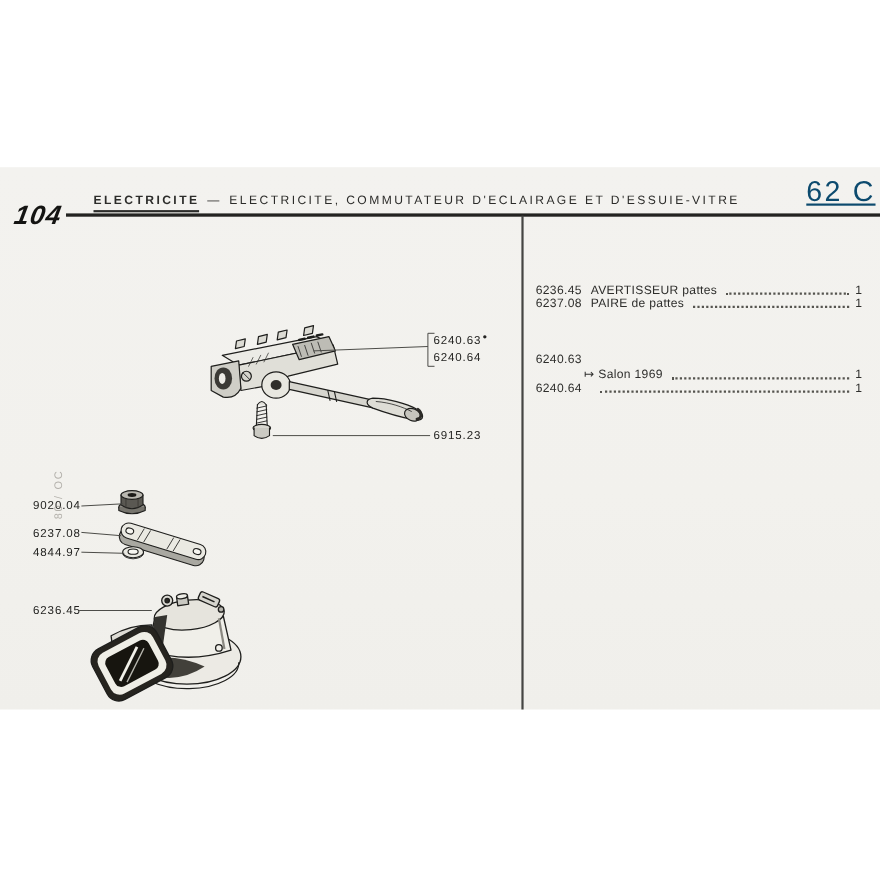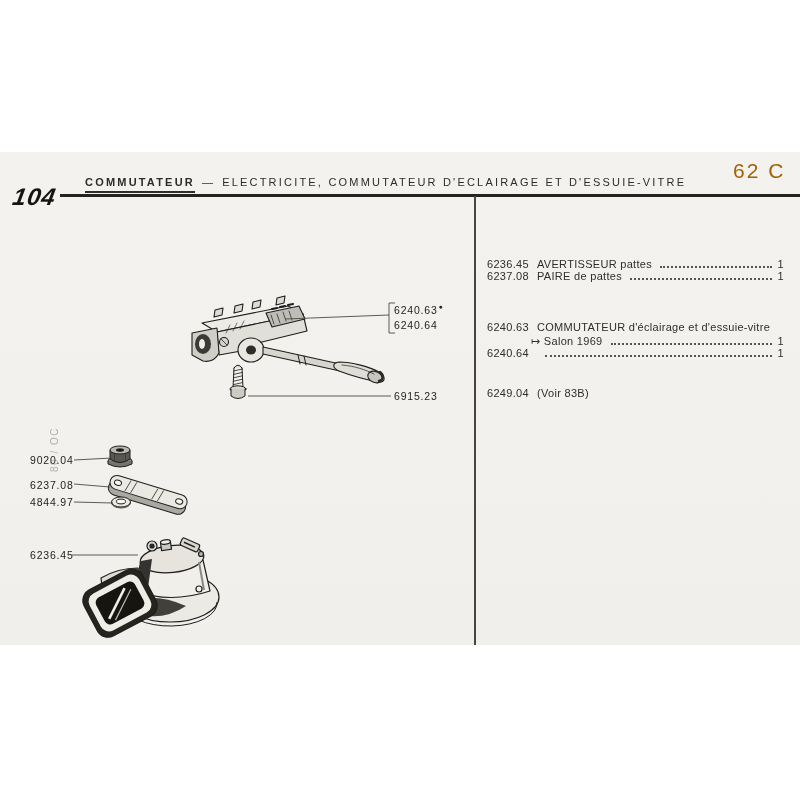--- a/index.html
+++ b/index.html
@@ -7,21 +7,21 @@
           font-family:"Liberation Sans", sans-serif;}
   .scan{position:absolute;left:0;top:152px;width:800px;height:493px;
         background:linear-gradient(180deg,#f3f2ef 0%,#f2f1ed 60%,#f0efeb 100%);}
   .abs{position:absolute;}
   
   .logo{left:13px;top:183px;font-size:24px;font-weight:bold;font-style:italic;
         letter-spacing:1px;color:#141412;transform:skewX(-10deg);}
   .title{left:85px;top:176px;font-size:11px;color:#2c2c2a;letter-spacing:2.2px;white-space:nowrap;}
   .title .bold{font-weight:bold;border-bottom:2px solid #2c2c2a;padding-bottom:3px;}
   .title .sep{margin:0 7px;}
-  .page-code{left:733px;top:159px;font-size:21px;color:#a16207;letter-spacing:2px;}
+  .page-code{left:733px;top:159px;font-size:26px;color:#0c4a6e;letter-spacing:2px;text-decoration:underline;}
   .hrule{left:60px;top:194px;width:740px;height:2.5px;background:#232321;}
   .vrule{left:474px;top:196px;width:2px;height:449px;background:#454543;}
   
   .plist-row{position:absolute;left:487px;width:297px;display:flex;font-size:11px;
              color:#2e2e2c;letter-spacing:0.3px;line-height:12px;white-space:nowrap;}
   .num{width:50px;flex:none;}
   .num-indent{width:44px;flex:none;}
   .desc{flex:none;}
   .dots{flex:1;border-bottom:2px dotted #55544f;margin:0 6px 2px 8px;min-width:8px;}
   .qty{flex:none;}
@@ -44,21 +44,21 @@
 <body>
 
 <div id="canvas">
 
   <div class="scan"></div>
 
   <div class="abs logo">104</div>
   <div class="abs hrule"></div>
   <div class="abs vrule"></div>
   <div class="abs title">
-    <span class="bold">COMMUTATEUR</span><span class="sep">—</span><span>ELECTRICITE, COMMUTATEUR D'ECLAIRAGE ET D'ESSUIE-VITRE</span>
+    <span class="bold">ELECTRICITE</span><span class="sep">—</span><span>ELECTRICITE, COMMUTATEUR D'ECLAIRAGE ET D'ESSUIE-VITRE</span>
   </div>
   <div class="abs page-code">62 C</div>
 
   <svg class="art" viewBox="0 0 800 800">
 
     <g stroke="#1e1e1c" stroke-width="1.1" fill="none" stroke-linecap="round" stroke-linejoin="round">
       <path d="M214,317 l8,-2 1,-7 -8,2 z" fill="#dcdbd4"></path>
       <path d="M234,313 l8,-2 1,-7 -8,2 z" fill="#dcdbd4"></path>
       <path d="M252,309 l8,-2 1,-7 -8,2 z" fill="#dcdbd4"></path>
       <path d="M276,305 l8,-2 1,-7 -8,2 z" fill="#dcdbd4"></path>
@@ -173,31 +173,26 @@
     <span class="qty">1</span>
   </div>
   <div class="plist-row r1">
     <span class="num">6237.08</span>
     <span class="desc">PAIRE de pattes</span>
     <span class="dots"></span>
     <span class="qty">1</span>
   </div>
   <div class="plist-row r2">
     <span class="num">6240.63</span>
-    <span class="desc">COMMUTATEUR d'éclairage et d'essuie-vitre</span>
   </div>
   <div class="plist-row r3">
     <span class="num-indent"></span>
     <span class="desc">↦ Salon 1969</span>
     <span class="dots"></span>
     <span class="qty">1</span>
   </div>
   <div class="plist-row r4">
     <span class="num">6240.64</span>
     <span class="dots"></span>
     <span class="qty">1</span>
   </div>
-  <div class="plist-row r5">
-    <span class="num">6249.04</span>
-    <span class="desc">(Voir 83B)</span>
-  </div>
 
 </div>
 
 </body></html>

